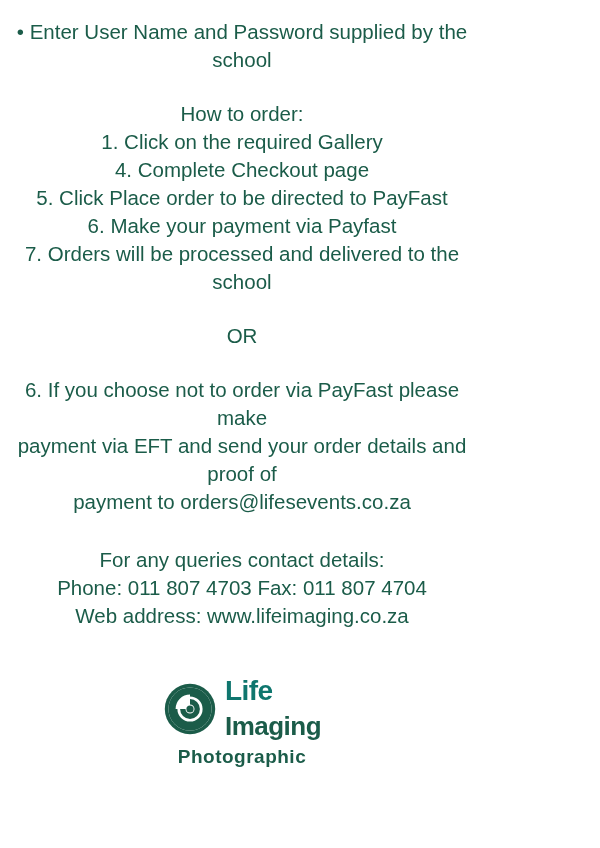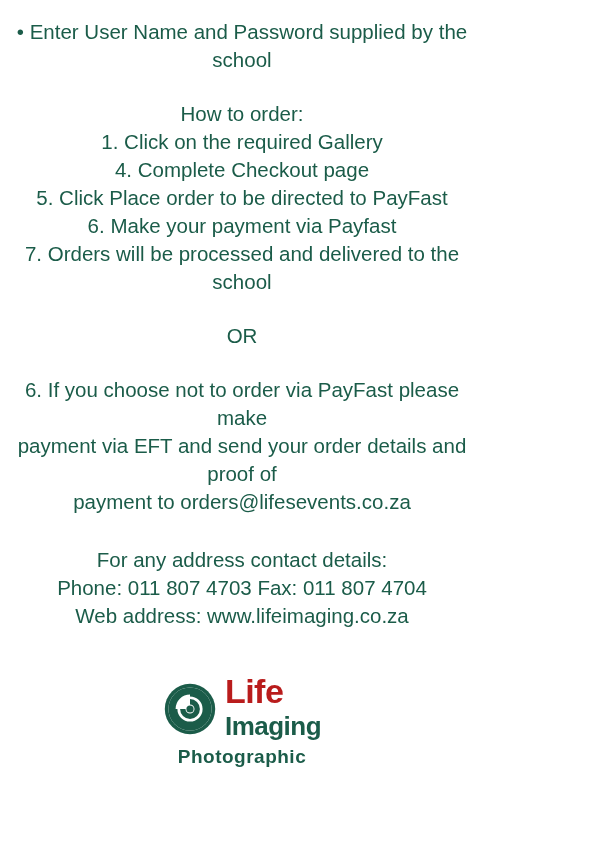--- a/index.html
+++ b/index.html
@@ -63,25 +63,25 @@
     height: 54px;
     margin-right: 8px;
     flex: 0 0 auto;
   }
   .logo-words {
     display: flex;
     flex-direction: column;
     align-items: flex-start;
   }
   .logo-life {
-    font-size: 34px;
+    font-size: 28px;
     font-weight: bold;
     line-height: 34px;
     letter-spacing: -0.5px;
-    color: #b91c1c;
+    color: #0f766e;
   }
   .logo-imaging {
     font-size: 26px;
     font-weight: bold;
     line-height: 36px;
     letter-spacing: -0.5px;
     color: #1b5c49;
   }
   .logo-sub {
     font-size: 19px;
@@ -116,21 +116,21 @@
 
   <div class="spacer-md"></div>
 
   <div class="line">6. If you choose not to order via PayFast please make
 payment via EFT and send your order details and proof of
 payment to orders@lifesevents.co.za</div>
 
   <div class="spacer-lg"></div>
 
   <div class="block">
-    <div class="line">For any address contact details:</div>
+    <div class="line">For any queries contact details:</div>
     <div class="line">Phone: 011 807 4703 Fax: 011 807 4704</div>
     <div class="line">Web address: www.lifeimaging.co.za</div>
   </div>
 
   <div class="spacer-lg"></div>
 
 
   <div class="logo-wrap">
     <div class="logo-row">
       <svg class="logo-mark" viewBox="0 0 60 60">

